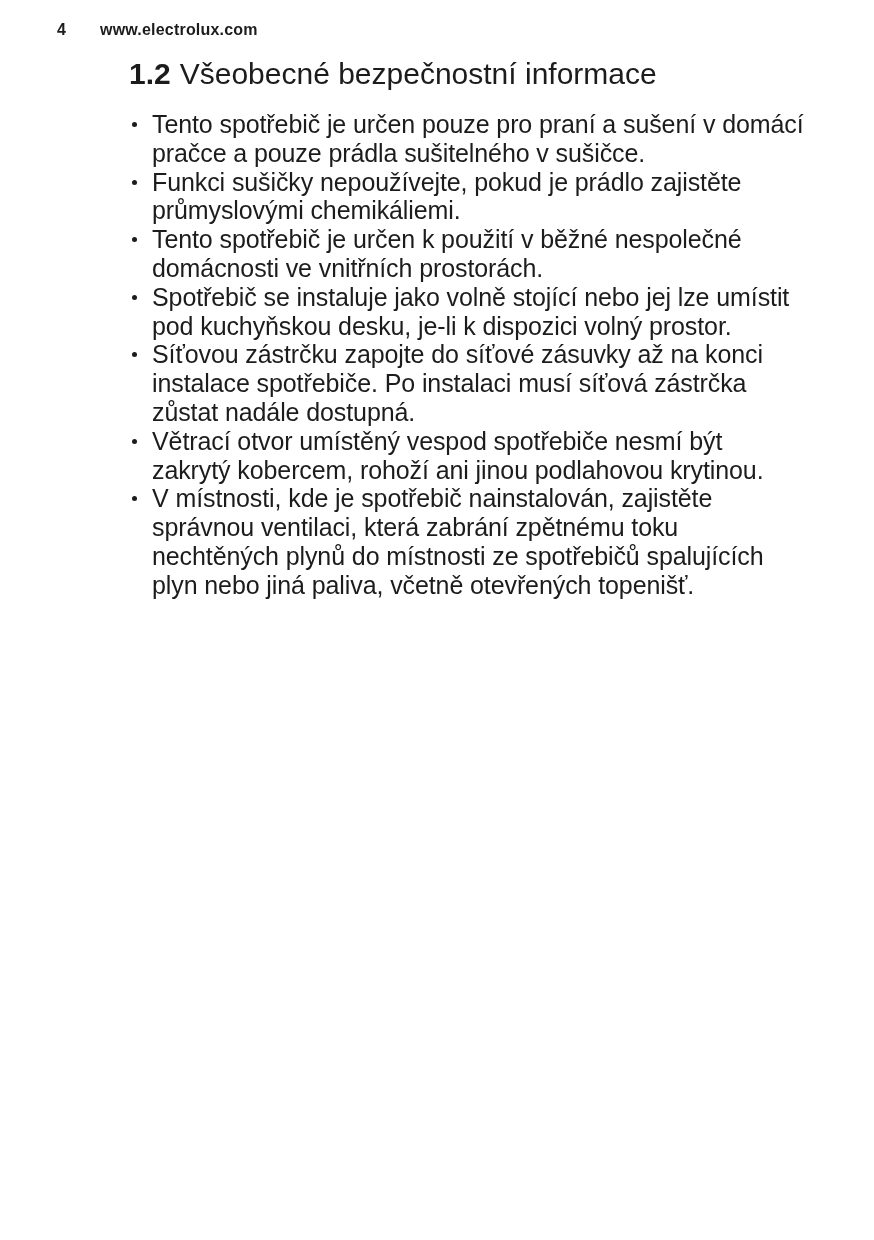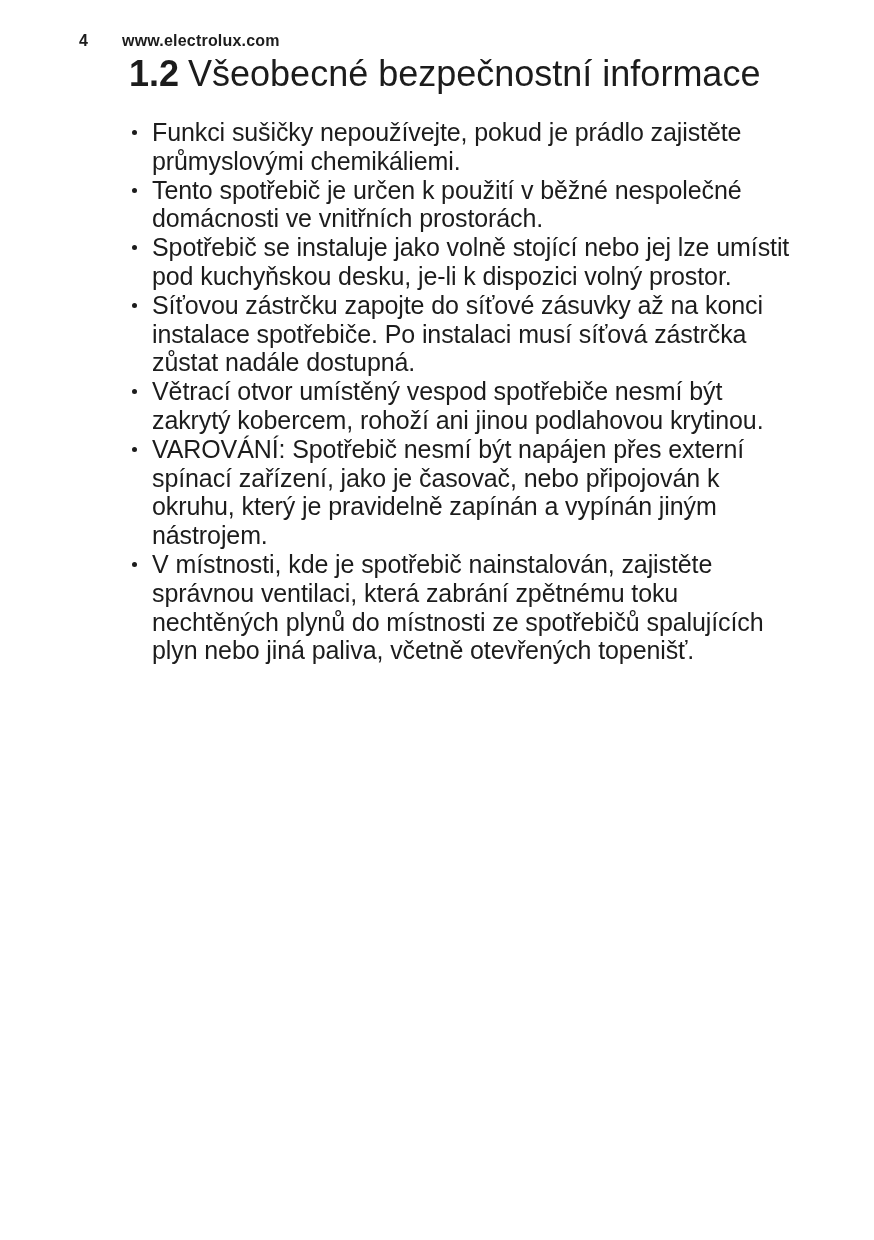--- a/index.html
+++ b/index.html
@@ -11,43 +11,42 @@
     height: 1240px;
     background: #ffffff;
     font-family: "Liberation Sans", sans-serif;
     color: #1c1c1c;
     position: relative;
     overflow: hidden;
   }
 
   .page-header {
     position: absolute;
-    top: 32px;
+    top: 21px;
     left: 57px;
     font-size: 16px;
     font-weight: bold;
     letter-spacing: 0.2px;
     white-space: nowrap;
-    margin-left: 22px;
   }
   .page-header .page-num {
     display: inline-block;
     width: 43px;
   }
 
   .content {
     position: absolute;
     left: 129px;
     top: 58px;
     width: 700px;
   }
 
   .section-heading {
-    margin: 0 0 29px 0;
-    font-size: 36px;
+    margin: 0 0 21px 0;
+    font-size: 30px;
     font-weight: normal;
     line-height: 31px;
     white-space: nowrap;
   }
   .section-heading .sec-num {
     font-weight: bold;
     margin-right: 9px;
   }
 
   .bullet-list {
@@ -80,21 +79,21 @@
 <header class="page-header">
   <span class="page-num">4</span><span class="site">www.electrolux.com</span>
 </header>
 
 <main class="content">
   <h2 class="section-heading">
     <span class="sec-num">1.2</span><span class="sec-title">Všeobecné bezpečnostní informace</span>
   </h2>
 
   <ul class="bullet-list">
+    <li>Tento spotřebič je určen pouze pro praní a sušení v domácí pračce a pouze prádla sušitelného v sušičce.</li>
     <li>Funkci sušičky nepoužívejte, pokud je prádlo zajistěte průmyslovými chemikáliemi.</li>
     <li>Tento spotřebič je určen k použití v běžné nespolečné domácnosti ve vnitřních prostorách.</li>
     <li>Spotřebič se instaluje jako volně stojící nebo jej lze umístit pod kuchyňskou desku, je-li k dispozici volný prostor.</li>
     <li>Síťovou zástrčku zapojte do síťové zásuvky až na konci instalace spotřebiče. Po instalaci musí síťová zástrčka zůstat nadále dostupná.</li>
     <li>Větrací otvor umístěný vespod spotřebiče nesmí být zakrytý kobercem, rohoží ani jinou podlahovou krytinou.</li>
-    <li>VAROVÁNÍ: Spotřebič nesmí být napájen přes externí spínací zařízení, jako je časovač, nebo připojován k okruhu, který je pravidelně zapínán a vypínán jiným nástrojem.</li>
     <li>V místnosti, kde je spotřebič nainstalován, zajistěte správnou ventilaci, která zabrání zpětnému toku nechtěných plynů do místnosti ze spotřebičů spalujících plyn nebo jiná paliva, včetně otevřených topenišť.</li>
   </ul>
 </main>
 
 </body></html>

